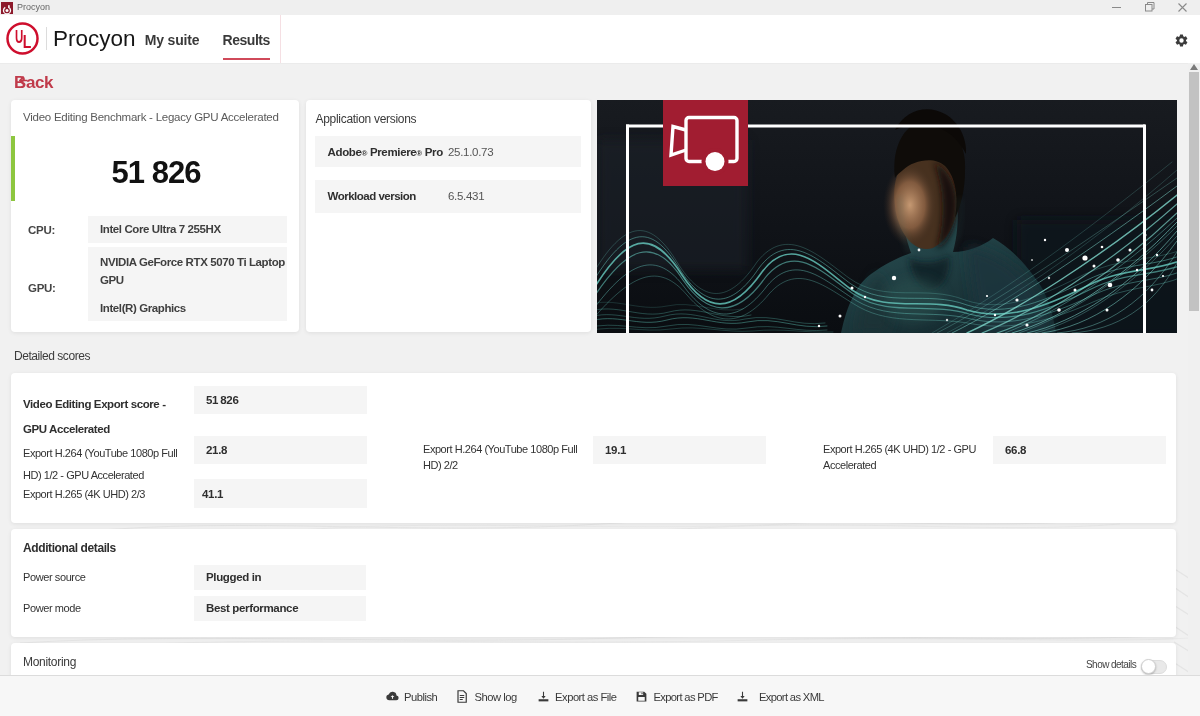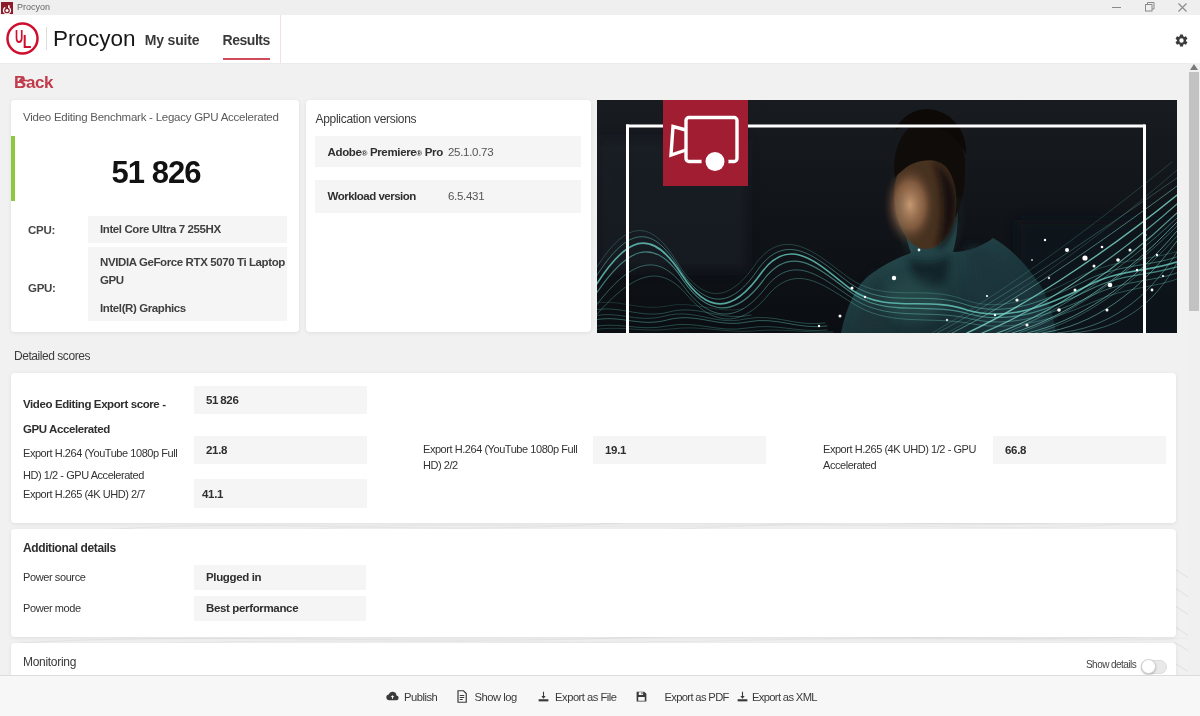--- a/index.html
+++ b/index.html
@@ -242,21 +242,21 @@
   <div class="abs" style="left:206px;top:443.5px;font-size:11.5px;letter-spacing:-0.3px;font-weight:bold;color:#2f2f2f">21.8</div>
 
   <div class="abs" style="left:423px;top:442px;width:172px;font-size:11px;letter-spacing:-0.45px;color:#333;line-height:15.5px">Export H.264 (YouTube 1080p Full HD) 2/2</div>
   <div class="gbox" style="left:593px;top:436px;width:173px;height:28px"></div>
   <div class="abs" style="left:605px;top:443.5px;font-size:11.5px;letter-spacing:-0.3px;font-weight:bold;color:#2f2f2f">19.1</div>
 
   <div class="abs" style="left:823px;top:442px;width:172px;font-size:11px;letter-spacing:-0.45px;color:#333;line-height:15.5px">Export H.265 (4K UHD) 1/2 - GPU Accelerated</div>
   <div class="gbox" style="left:993px;top:436px;width:173px;height:28px"></div>
   <div class="abs" style="left:1005px;top:443.5px;font-size:11.5px;letter-spacing:-0.3px;font-weight:bold;color:#2f2f2f">66.8</div>
 
-  <div class="abs" style="left:23px;top:488px;font-size:11px;letter-spacing:-0.45px;color:#333">Export H.265 (4K UHD) 2/7</div>
+  <div class="abs" style="left:23px;top:488px;font-size:11px;letter-spacing:-0.45px;color:#333">Export H.265 (4K UHD) 2/3</div>
   <div class="gbox" style="left:194px;top:479px;width:173px;height:29px"></div>
   <div class="abs" style="left:202px;top:487.5px;font-size:11.5px;letter-spacing:-0.3px;font-weight:bold;color:#2f2f2f">41.1</div>
 
   <div class="card" id="addcard" style="left:11px;top:529px;width:1165px;height:108px"></div>
   <div class="abs" style="left:23px;top:540.5px;font-size:12px;letter-spacing:-0.4px;font-weight:bold;color:#2f2f2f">Additional details</div>
   <div class="abs" style="left:23px;top:570.5px;font-size:11px;letter-spacing:-0.4px;color:#333">Power source</div>
   <div class="gbox" style="left:194px;top:565px;width:172px;height:25px"></div>
   <div class="abs" style="left:206px;top:570.5px;font-size:11.5px;letter-spacing:-0.35px;font-weight:bold;color:#2f2f2f">Plugged in</div>
   <div class="abs" style="left:23px;top:601.5px;font-size:11px;letter-spacing:-0.4px;color:#333">Power mode</div>
   <div class="gbox" style="left:194px;top:596px;width:172px;height:25px"></div>
@@ -286,26 +286,26 @@
     <svg width="13" height="13" viewBox="0 0 24 24" style="vertical-align:-2px;margin-left:3.5px">
       <path fill="#3a3a3a" d="M11 3h2v8h3l-4 5-4-5h3V3z"></path>
       <path fill="#3a3a3a" d="M3 17h18v4H3z"></path>
     </svg>
     <span style="margin-left:3px">Export as File</span>
   </div>
   <div class="fbtn" style="left:633.5px;letter-spacing:-0.65px">
     <svg width="13" height="13" viewBox="0 0 24 24" style="vertical-align:-2px;margin-left:1.5px">
       <path fill="#3a3a3a" d="M3 3h14l4 4v14H3V3zm4 1v5h8V4H7zm5 1h2v3h-2V5zM6 13v7h12v-7H6z"></path>
     </svg>
-    <span style="margin-left:14px">Export as PDF</span>
+    <span style="margin-left:3px">Export as PDF</span>
   </div>
   <div class="fbtn" style="left:733.5px;letter-spacing:-0.65px">
     <svg width="13" height="13" viewBox="0 0 24 24" style="vertical-align:-2px;margin-left:2px">
       <path fill="#3a3a3a" d="M11 3h2v8h3l-4 5-4-5h3V3z"></path>
       <path fill="#3a3a3a" d="M3 17h18v4H3z"></path>
     </svg>
-    <span style="margin-left:1px">Export as XML</span>
+    <span style="margin-left:8px">Export as XML</span>
   </div>
   <div id="sbar"></div>
   <svg class="abs" style="left:1190px;top:64px" width="8" height="6" viewBox="0 0 8 6">
     <path fill="#7a7a7a" d="M4 0L8 6H0z"></path>
   </svg>
   <div id="sthumb"></div>
 
 </body></html>

